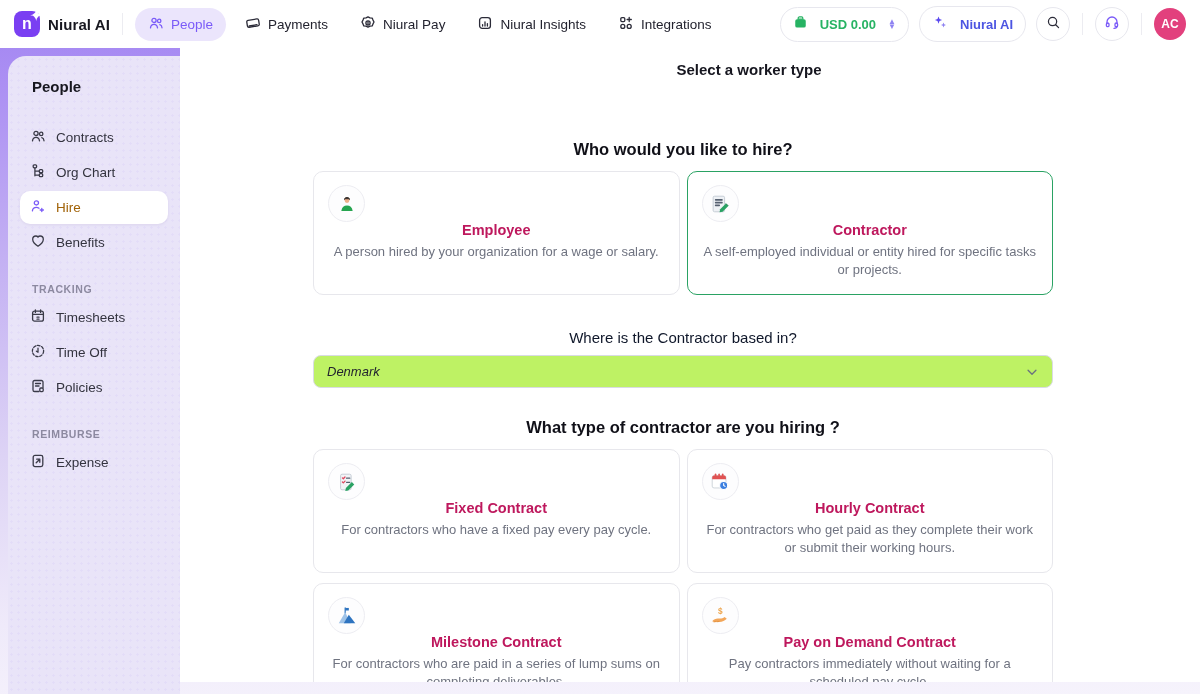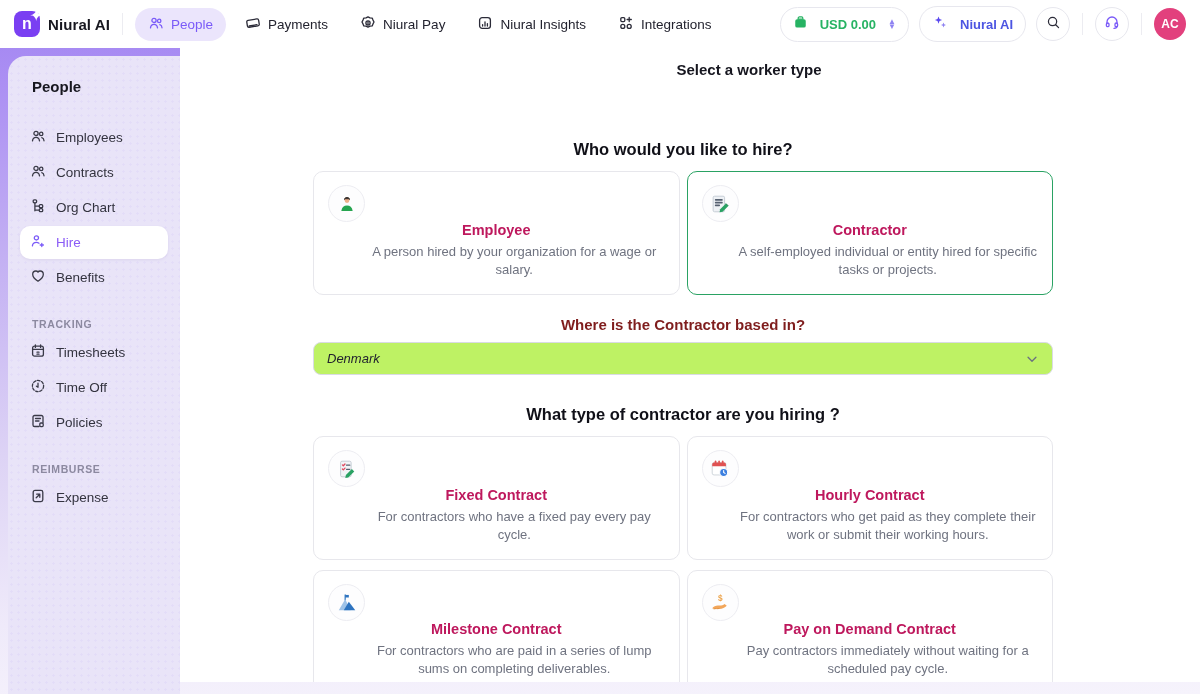--- a/index.html
+++ b/index.html
@@ -38,38 +38,38 @@
   
   .sidebar { position:absolute; left:8px; top:56px; width:172px; height:638px;
     background:#e9e4f8; border-top-left-radius:18px;
     background-image:radial-gradient(rgba(122,90,248,0.05) 1px, transparent 1.2px);
     background-size:7px 7px; }
   .sb-title { font-size:15px; font-weight:700; color:#17171f; padding:22px 0 0 24px; }
   .sb-group { margin-top:26px; }
   .sb-item { display:flex; align-items:center; gap:10px; margin:2px 12px; padding:7px 10px;
     border-radius:10px; font-size:13.5px; color:#33333f; cursor:pointer; }
   .sb-item svg { stroke:#3a3a48; flex:0 0 auto; }
-  .sb-item.active { background:#ffffff; color:#8b5cf6; box-shadow:0 1px 3px rgba(60,40,120,.08);align-items:center; }
+  .sb-item.active { background:#ffffff; color:#a16207; box-shadow:0 1px 3px rgba(60,40,120,.08);align-items:center; }
   .sb-item.active svg { stroke:#7a5af8; }
   .sb-section { font-size:10.5px; letter-spacing:.6px; color:#8c89a0; margin:24px 0 6px 24px; font-weight:600; }
 
   
   .main { position:absolute; left:180px; top:44px; width:1120px; height:638px; background:#fff;
     border-top-right-radius:20px; overflow:hidden;text-align:center; }
   .page-title { font-size:15px; font-weight:600; color:#16161f; padding:17px 0 0 18px; }
   .content { width:740px; margin:62px 0 0 133px; }
   .q-heading { font-size:16.5px; font-weight:600; color:#101018; }
   .cards-2 { display:grid; grid-template-columns:1fr 1fr; column-gap:7px; row-gap:10px; margin-top:12px; }
   .card { background:#fff; border:1px solid #e7e7ec; border-radius:10px; padding:13px 14px; min-height:124px; }
   .card.selected { border:1.5px solid #2aa263; }
   .icon-circle { width:37px; height:37px; border-radius:50%; border:1px solid #ededf2; background:#fdfdfe;
     display:flex; align-items:center; justify-content:center; }
   .card-title { font-size:14.5px; font-weight:600; color:#be185d; }
-  .card-desc { font-size:13px; color:#6f7380; line-height:1.35; margin-top:5px;margin-left:36px; }
-  .field-label { font-size:15px; font-weight:700; color:#7f1d1d; margin-top:21px; }
+  .card-desc { font-size:13px; color:#6f7380; line-height:1.35; margin-top:5px; }
+  .field-label { font-size:15px; font-weight:400; color:#0f172a; margin-top:34px; }
   .select { margin-top:9px; height:33px; border:1px solid #d9dbe3; border-radius:8px; background:#bef264;
     display:flex; align-items:center; padding:0 13px; cursor:pointer;font-style:italic; }
   .select-value { font-size:13px; color:#23232f; }
   .select svg { margin-left:auto; }
   .sec-gap { margin-top:30px; }
   .scrollbar { position:absolute; right:3px; top:49px; width:5px; height:545px; border-radius:3px; background:#dedee3; }
 </style>
 </head>
 <body>
 
@@ -188,31 +188,20 @@
     <div class="sb-group">
       <div class="sb-item">
         <span>
           <svg width="16" height="16" viewBox="0 0 16 16" fill="none" stroke-width="1.3" stroke-linecap="round" stroke-linejoin="round">
             <circle cx="6" cy="5.4" r="2.1"></circle>
               <path d="M2.5 12.8c.3-2.1 1.7-3.4 3.5-3.4s3.2 1.3 3.5 3.4"></path>
             <circle cx="11.2" cy="5.9" r="1.7"></circle>
               <path d="M11.8 9.7c1.4.4 2.1 1.6 2.2 3.1"></path>
           </svg>
         </span>
-        <span>Employees</span>
-      </div>
-      <div class="sb-item">
-        <span>
-          <svg width="16" height="16" viewBox="0 0 16 16" fill="none" stroke-width="1.3" stroke-linecap="round" stroke-linejoin="round">
-            <circle cx="6" cy="5.4" r="2.1"></circle>
-              <path d="M2.5 12.8c.3-2.1 1.7-3.4 3.5-3.4s3.2 1.3 3.5 3.4"></path>
-            <circle cx="11.2" cy="5.9" r="1.7"></circle>
-              <path d="M11.8 9.7c1.4.4 2.1 1.6 2.2 3.1"></path>
-          </svg>
-        </span>
         <span>Contracts</span>
       </div>
       <div class="sb-item">
         <span>
           <svg width="16" height="16" viewBox="0 0 16 16" fill="none" stroke-width="1.3" stroke-linecap="round" stroke-linejoin="round">
             <rect x="3.2" y="1.8" width="3.4" height="3" rx="1"></rect>
             <path d="M4.9 4.8v8M4.9 8.2h4.4M4.9 12.2h4.4"></path>
             <rect x="9.3" y="6.7" width="3.4" height="3" rx="1"></rect>
             <rect x="9.3" y="10.7" width="3.4" height="3" rx="1"></rect>
           </svg>

